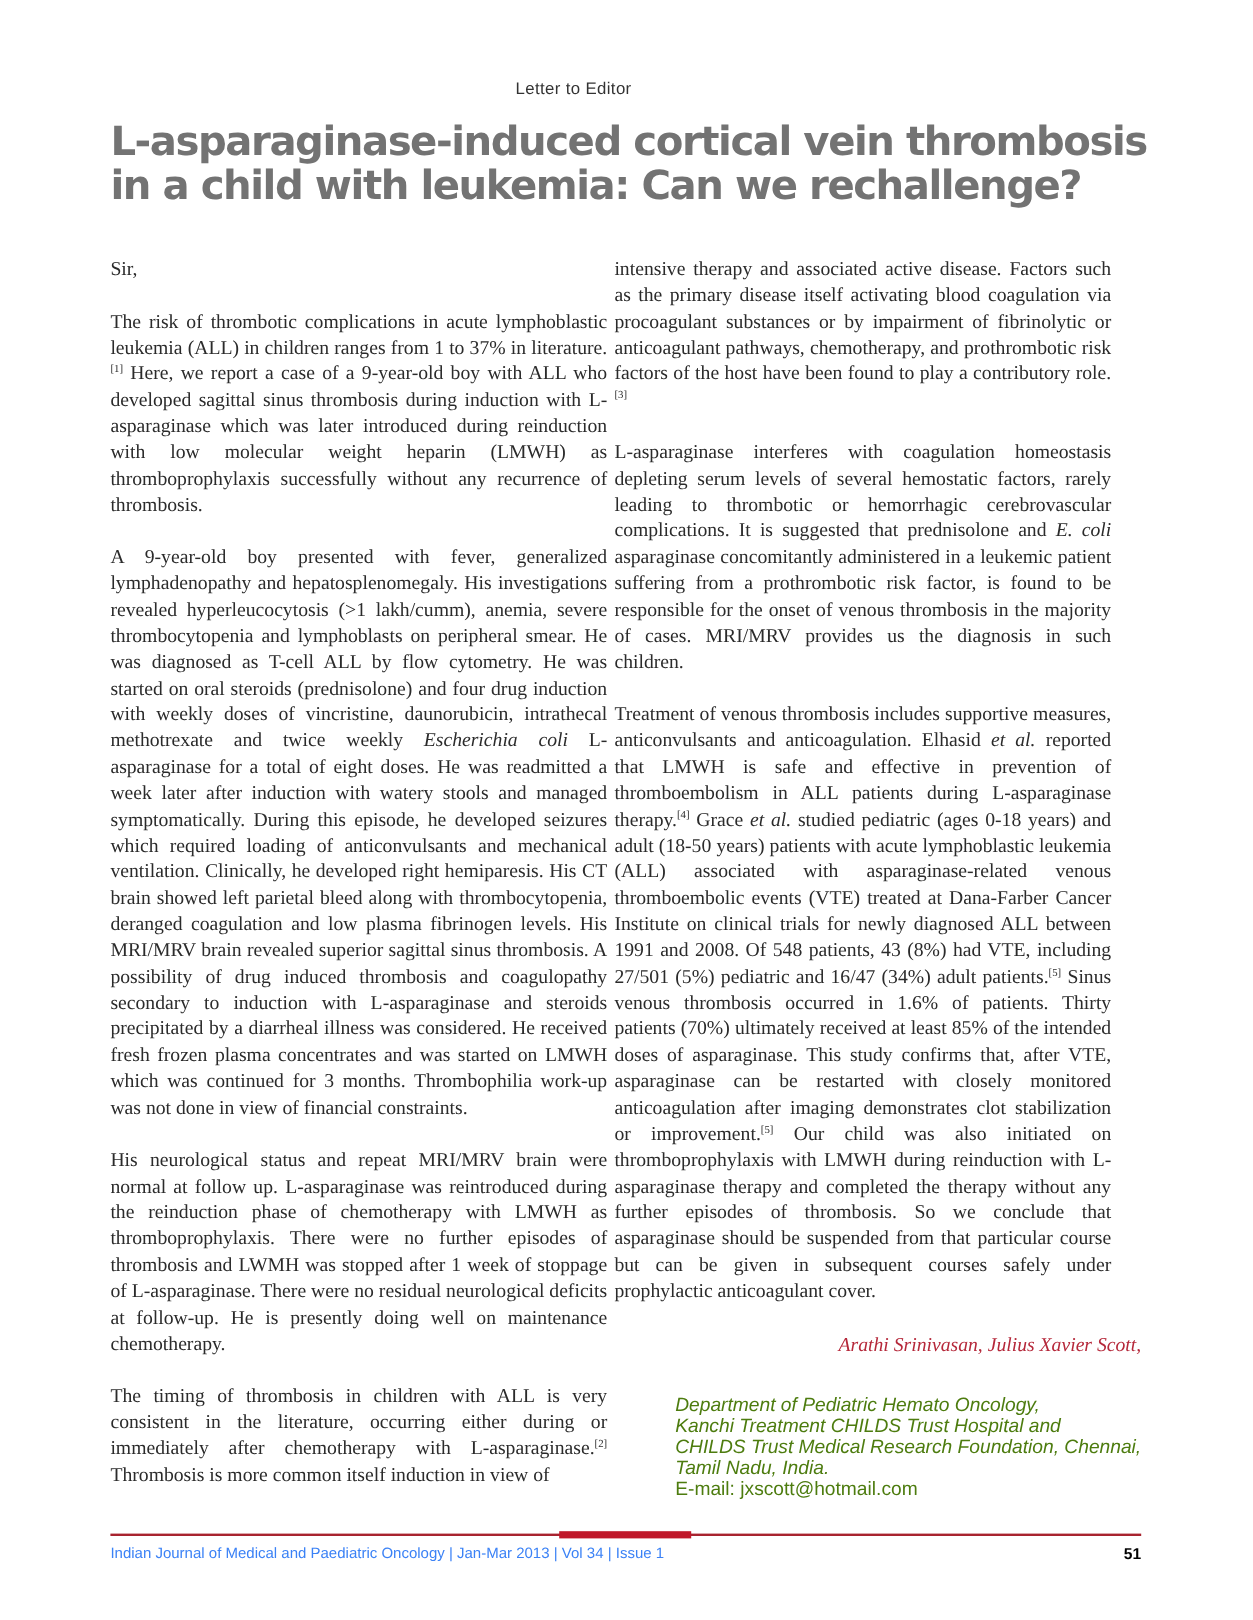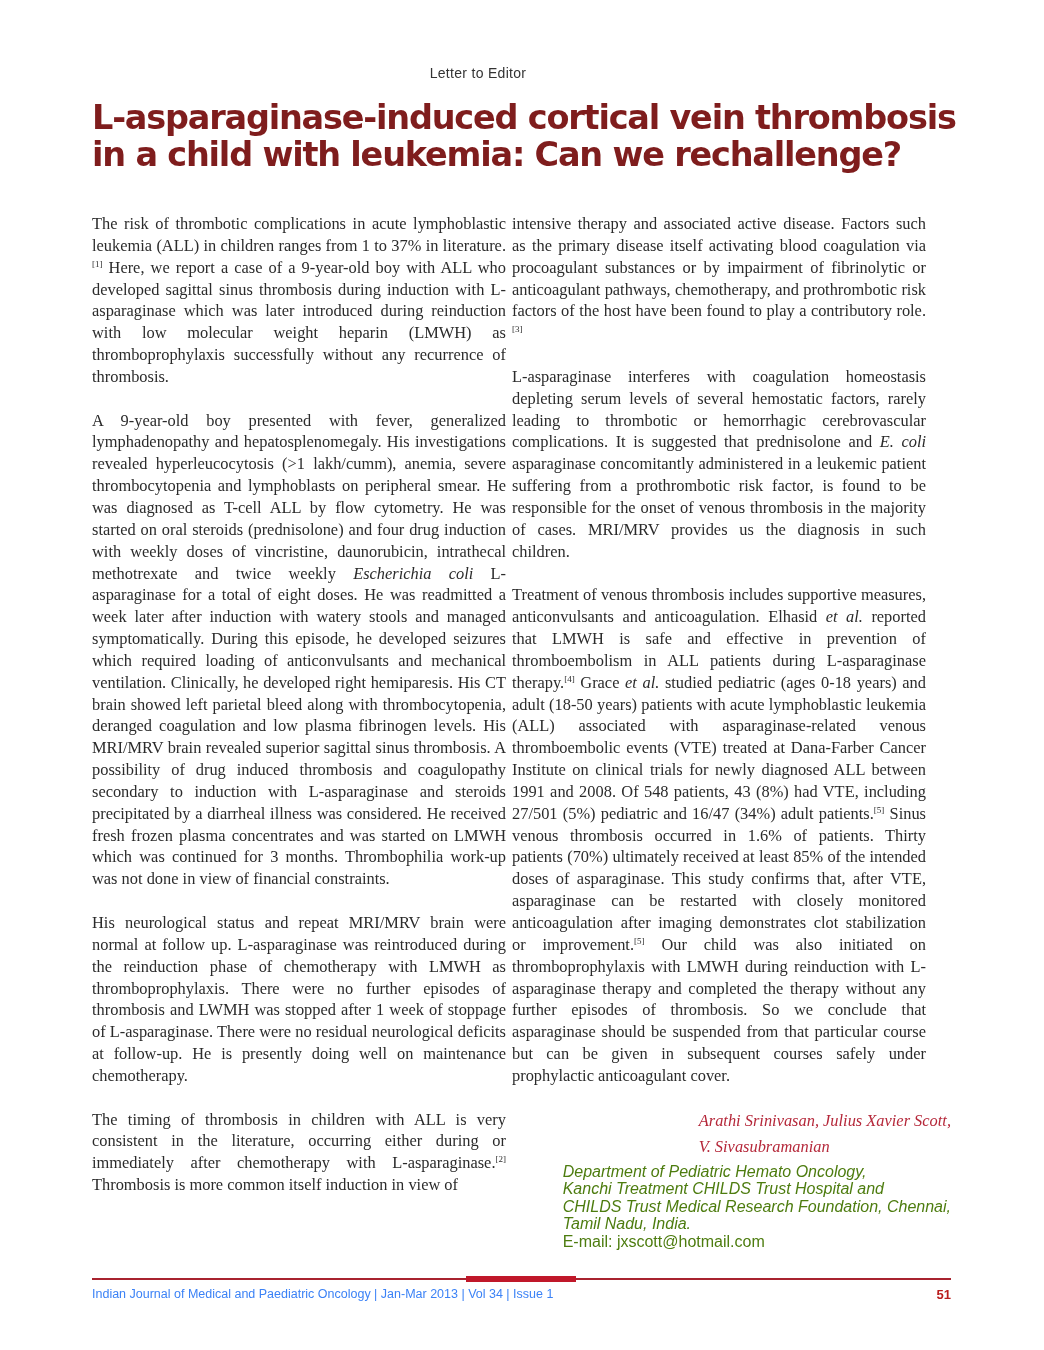--- a/index.html
+++ b/index.html
@@ -4,21 +4,21 @@
   <style>
     html, body { margin: 0; padding: 0; background: #ffffff; }
     body { width: 1044px; height: 1350px; position: relative; overflow: hidden; }
     .section-label {
       position: absolute; top: 65px; left: 0; width: 956px; text-align: center;
       font-family: "Liberation Sans", sans-serif; font-size: 14px; color: #333; letter-spacing: 0.3px;
     }
     .title {
       position: absolute; top: 99px; left: 92px; width: 880px;
       font-family: "DejaVu Sans", sans-serif; font-weight: bold; font-size: 33.5px;
-      line-height: 37px; color: #7f1d1d; letter-spacing: -1.2px; margin: 0;
+      line-height: 37px; color: #737373; letter-spacing: -1.2px; margin: 0;
     }
     .col {
       position: absolute; top: 213px; width: 414px;
       font-family: "Liberation Serif", serif; font-size: 16.4px; line-height: 21.85px;
       color: #2b2b2b; text-align: justify;
     }
     .col-left { left: 92px; }
     .col-right { left: 512px; }
     .col p { margin: 0 0 21.85px 0; }
     sup { font-size: 9px; line-height: 0; vertical-align: 6px; }
@@ -38,45 +38,45 @@
     }
     .footer-tab {
       position: absolute; top: 1276px; left: 466px; width: 110px; height: 6px; background: #c0182a;
     }
     .footer-text {
       position: absolute; top: 1287px; left: 92px;
       font-family: "Liberation Sans", sans-serif; font-size: 12.5px; color: #3b82f6;
     }
     .page-num {
       position: absolute; top: 1287px; right: 93px;
-      font-family: "Liberation Sans", sans-serif; font-size: 13px; font-weight: bold; color: #b91c1c;
+      font-family: "Liberation Sans", sans-serif; font-size: 13px; font-weight: bold; color: #000000;
     }
   </style>
 </head>
 <body>
 
 <div class="section-label">Letter to Editor</div>
 <h1 class="title">L-asparaginase-induced cortical vein thrombosis in a child with leukemia: Can we rechallenge?</h1>
 
 <div class="col col-left">
+  <p>Sir,</p>
   <p><span>The risk of thrombotic complications in acute lymphoblastic leukemia (ALL) in children ranges from 1 to 37% in literature.</span><sup>[1]</sup><span> Here, we report a case of a 9-year-old boy with ALL who developed sagittal sinus thrombosis during induction with L-asparaginase which was later introduced during reinduction with low molecular weight heparin (LMWH) as thromboprophylaxis successfully without any recurrence of thrombosis.</span></p>
   <p><span>A 9-year-old boy presented with fever, generalized lymphadenopathy and hepatosplenomegaly. His investigations revealed hyperleucocytosis (&gt;1 lakh/cumm), anemia, severe thrombocytopenia and lymphoblasts on peripheral smear. He was diagnosed as T-cell ALL by flow cytometry. He was started on oral steroids (prednisolone) and four drug induction with weekly doses of vincristine, daunorubicin, intrathecal methotrexate and twice weekly </span><i>Escherichia coli</i><span> L-asparaginase for a total of eight doses. He was readmitted a week later after induction with watery stools and managed symptomatically. During this episode, he developed seizures which required loading of anticonvulsants and mechanical ventilation. Clinically, he developed right hemiparesis. His CT brain showed left parietal bleed along with thrombocytopenia, deranged coagulation and low plasma fibrinogen levels. His MRI/MRV brain revealed superior sagittal sinus thrombosis. A possibility of drug induced thrombosis and coagulopathy secondary to induction with L-asparaginase and steroids precipitated by a diarrheal illness was considered. He received fresh frozen plasma concentrates and was started on LMWH which was continued for 3 months. Thrombophilia work-up was not done in view of financial constraints.</span></p>
   <p>His neurological status and repeat MRI/MRV brain were normal at follow up. L-asparaginase was reintroduced during the reinduction phase of chemotherapy with LMWH as thromboprophylaxis. There were no further episodes of thrombosis and LWMH was stopped after 1 week of stoppage of L-asparaginase. There were no residual neurological deficits at follow-up. He is presently doing well on maintenance chemotherapy.</p>
   <p><span>The timing of thrombosis in children with ALL is very consistent in the literature, occurring either during or immediately after chemotherapy with L-asparaginase.</span><sup>[2]</sup><span> Thrombosis is more common itself induction in view of</span></p>
 </div>
 
 <div class="col col-right" style="top:213px;">
     <p><span>intensive therapy and associated active disease. Factors such as the primary disease itself activating blood coagulation via procoagulant substances or by impairment of fibrinolytic or anticoagulant pathways, chemotherapy, and prothrombotic risk factors of the host have been found to play a contributory role.</span><sup>[3]</sup></p>
     <p><span>L-asparaginase interferes with coagulation homeostasis depleting serum levels of several hemostatic factors, rarely leading to thrombotic or hemorrhagic cerebrovascular complications. It is suggested that prednisolone and </span><i>E. coli</i><span> asparaginase concomitantly administered in a leukemic patient suffering from a prothrombotic risk factor, is found to be responsible for the onset of venous thrombosis in the majority of cases. MRI/MRV provides us the diagnosis in such children.</span></p>
     <p><span>Treatment of venous thrombosis includes supportive measures, anticonvulsants and anticoagulation. Elhasid </span><i>et al.</i><span> reported that LMWH is safe and effective in prevention of thromboembolism in ALL patients during L-asparaginase therapy.</span><sup>[4]</sup><span> Grace </span><i>et al.</i><span> studied pediatric (ages 0-18 years) and adult (18-50 years) patients with acute lymphoblastic leukemia (ALL) associated with asparaginase-related venous thromboembolic events (VTE) treated at Dana-Farber Cancer Institute on clinical trials for newly diagnosed ALL between 1991 and 2008. Of 548 patients, 43 (8%) had VTE, including 27/501 (5%) pediatric and 16/47 (34%) adult patients.</span><sup>[5]</sup><span> Sinus venous thrombosis occurred in 1.6% of patients. Thirty patients (70%) ultimately received at least 85% of the intended doses of asparaginase. This study confirms that, after VTE, asparaginase can be restarted with closely monitored anticoagulation after imaging demonstrates clot stabilization or improvement.</span><sup>[5]</sup><span> Our child was also initiated on thromboprophylaxis with LMWH during reinduction with L-asparaginase therapy and completed the therapy without any further episodes of thrombosis. So we conclude that asparaginase should be suspended from that particular course but can be given in subsequent courses safely under prophylactic anticoagulant cover.</span></p>
   </div>
 
 <div class="authors">
   <div>Arathi Srinivasan, Julius Xavier Scott,</div>
-  <div>V. Sivasubramanian</div>
 </div>
 <div class="affil">
   <div>Department of Pediatric Hemato Oncology,</div>
   <div>Kanchi Treatment CHILDS Trust Hospital and</div>
   <div>CHILDS Trust Medical Research Foundation, Chennai,</div>
   <div>Tamil Nadu, India.</div>
   <div class="email">E-mail: jxscott@hotmail.com</div>
 </div>
 
 <div class="footer-rule"></div>

